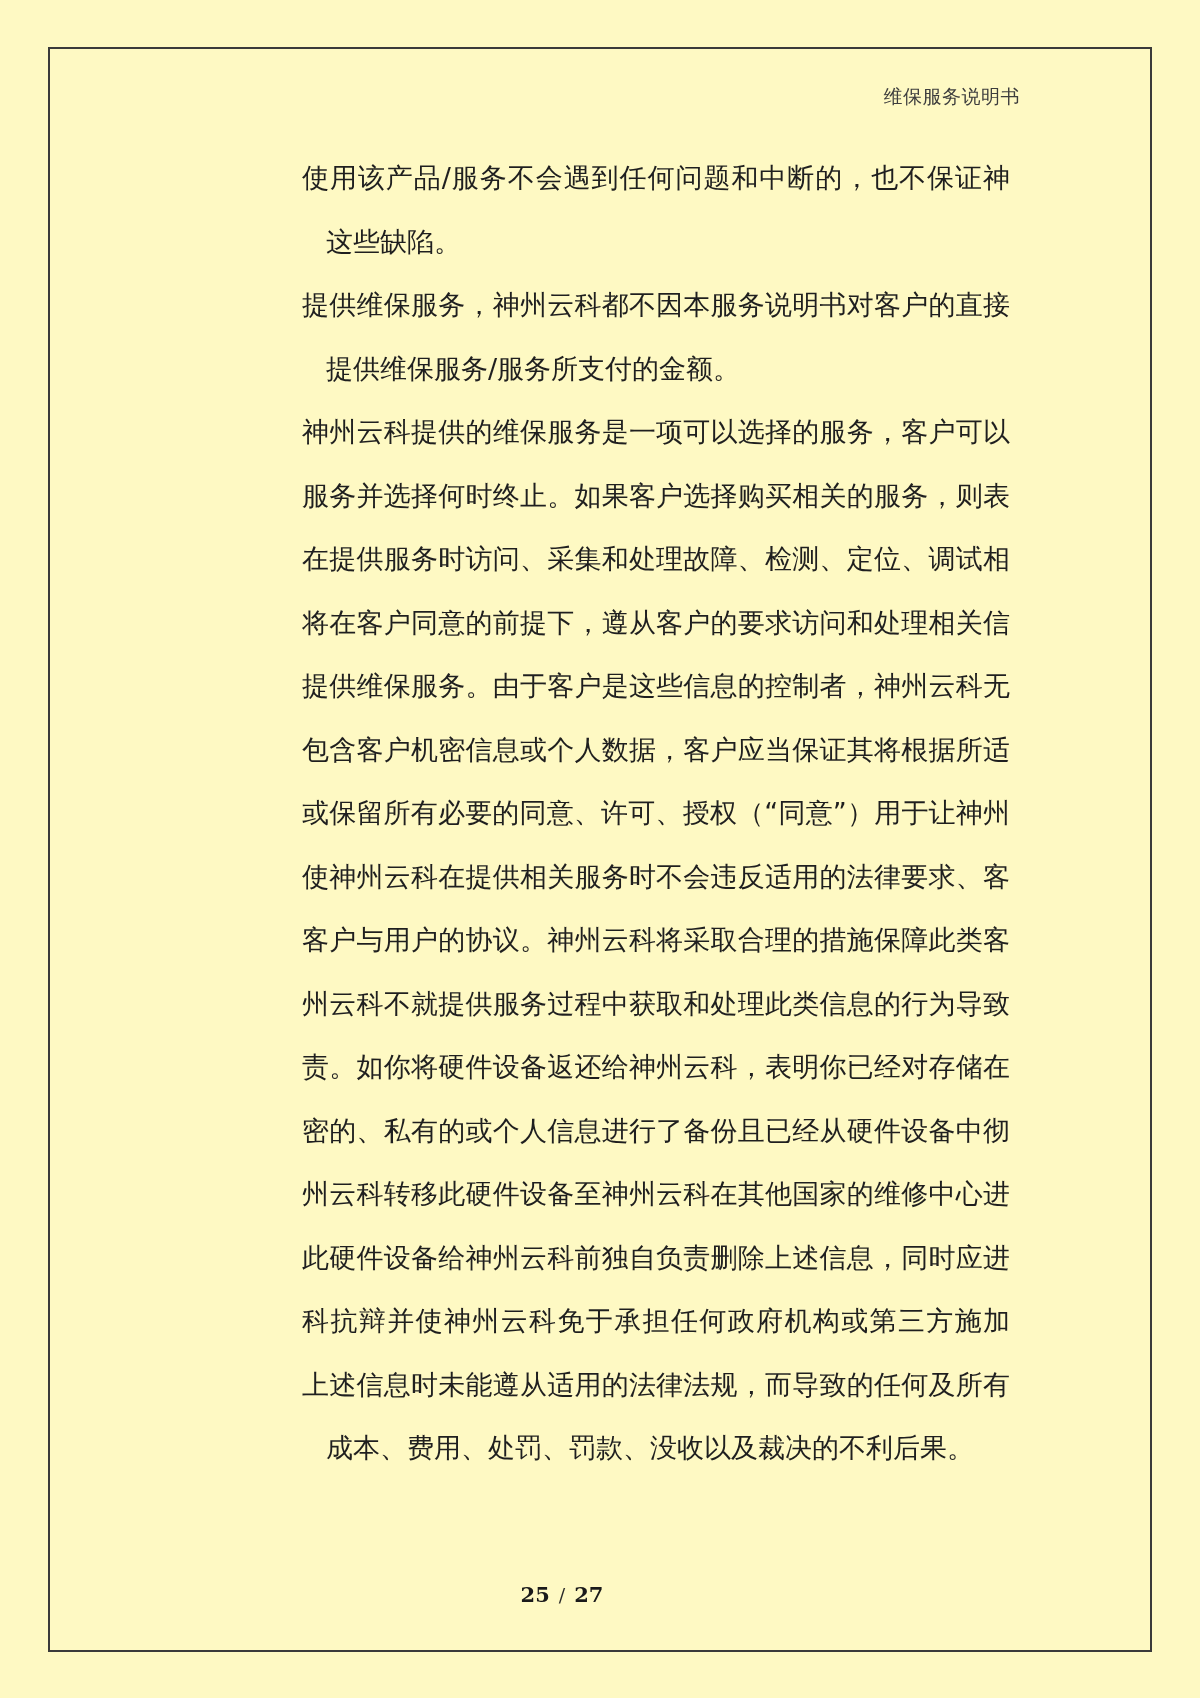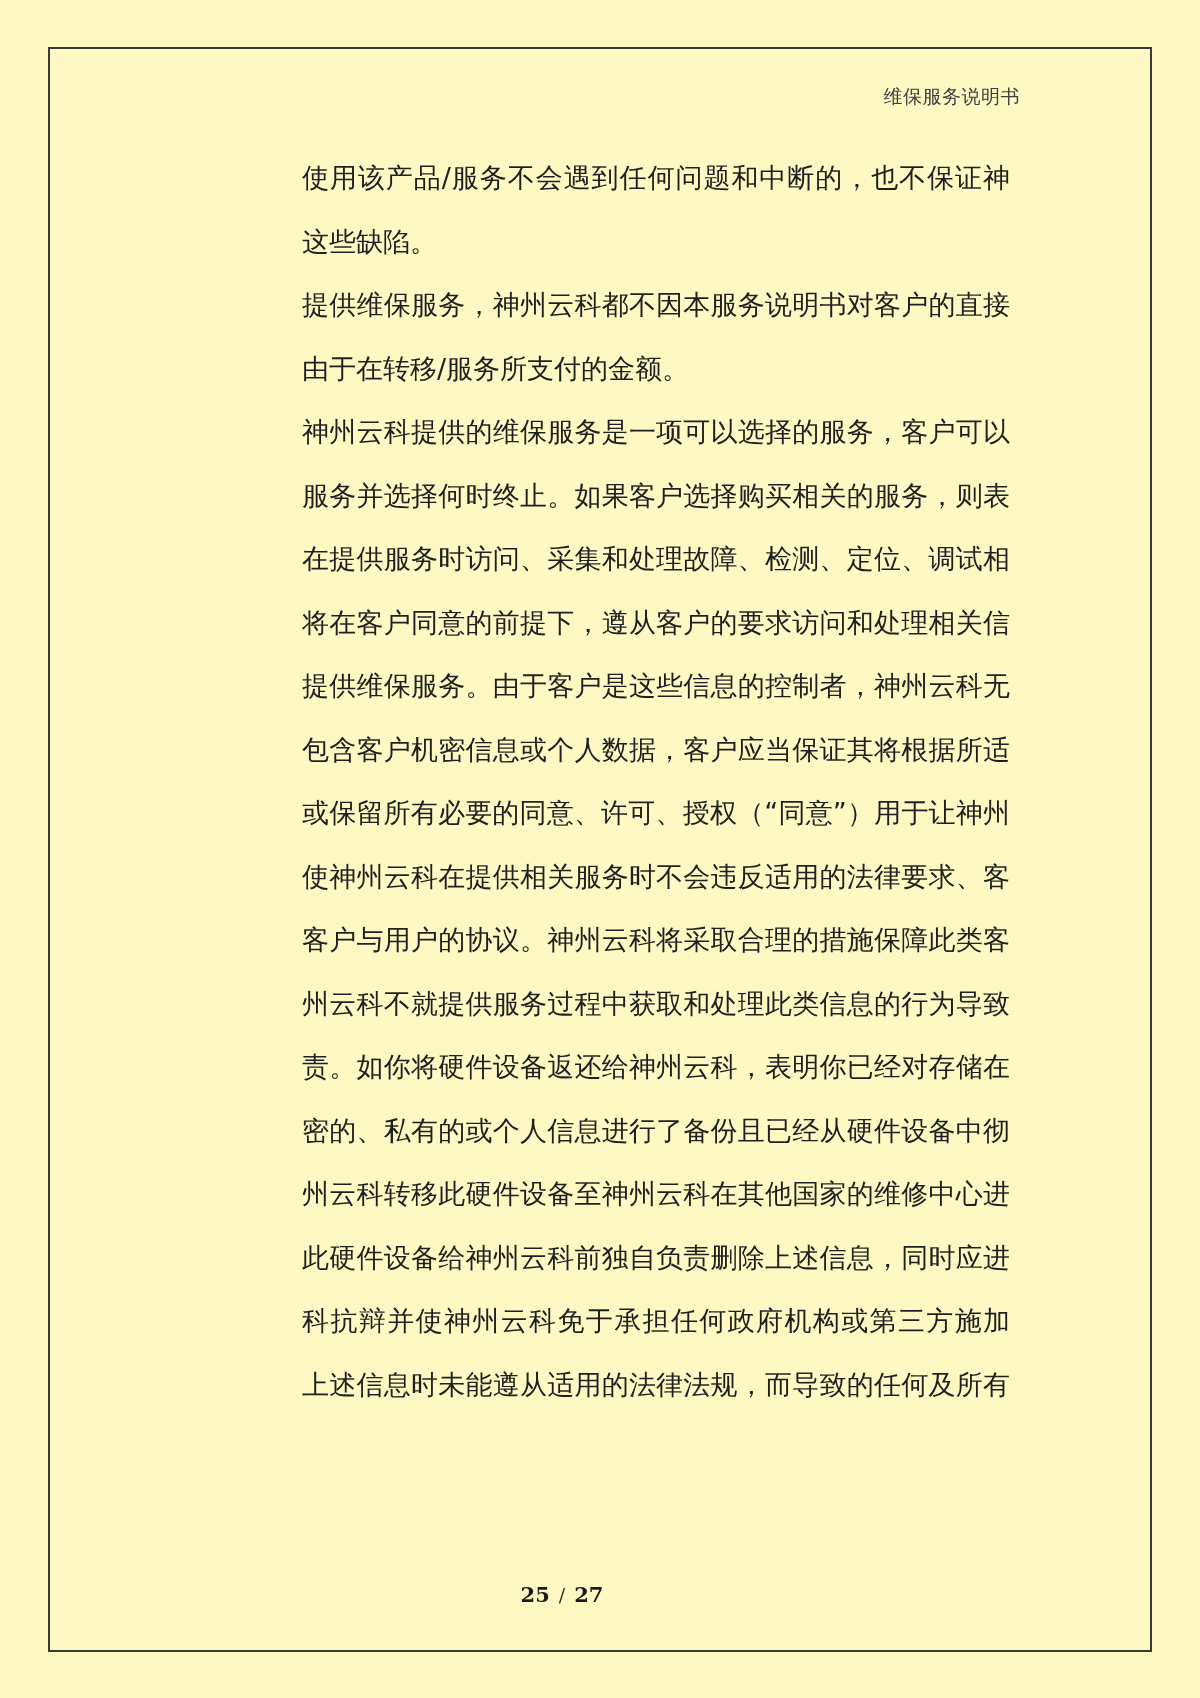--- a/index.html
+++ b/index.html
@@ -37,21 +37,21 @@
   }
   .line {
     position: relative;
     height: 63.5px;
     line-height: 63.5px;
     font-size: 27px;
     overflow: hidden;
     white-space: normal;
   }
   .line.jl { text-align: justify; text-align-last: justify; }
-  .line.pl { text-align: left; }
+  .line.pl { text-align: left; margin-left: 24px; }
   .footer {
     position: absolute;
     left: 48px;
     top: 1582px;
     width: 1028px;
     text-align: center;
     font-family: "DejaVu Serif", "Liberation Serif", serif;
     font-size: 21px;
     font-weight: bold;
     color: #1a1a1a;
@@ -69,36 +69,37 @@
 <div class="page">
 
   <div class="frame"></div>
 
   <div class="header">维保服务说明书</div>
 
   <div class="content">
     <div class="line jl"><span>使用该产品/服务不会遇到任何问题和中断的，也不保证神州云科能完全修复</span></div>
     <div class="line pl"><span>这些缺陷。</span></div>
     <div class="line jl"><span>提供维保服务，神州云科都不因本服务说明书对客户的直接或间接经济损失承</span></div>
-    <div class="line pl"><span>由于在转移/服务所支付的金额。</span></div>
+    <div class="line pl"><span>提供维保服务/服务所支付的金额。</span></div>
     <div class="line jl"><span>神州云科提供的维保服务是一项可以选择的服务，客户可以选择是否购买相关的</span></div>
     <div class="line jl"><span>服务并选择何时终止。如果客户选择购买相关的服务，则表示客户允许神州云科</span></div>
     <div class="line jl"><span>在提供服务时访问、采集和处理故障、检测、定位、调试相关的信息。神州云科</span></div>
     <div class="line jl"><span>将在客户同意的前提下，遵从客户的要求访问和处理相关信息，该信息将仅用于</span></div>
     <div class="line jl"><span>提供维保服务。由于客户是这些信息的控制者，神州云科无法确认此类信息是否</span></div>
     <div class="line jl"><span>包含客户机密信息或个人数据，客户应当保证其将根据所适用的法律要求，获得</span></div>
     <div class="line jl"><span>或保留所有必要的同意、许可、授权（“同意”）用于让神州云科提供此服务，</span></div>
     <div class="line jl"><span>使神州云科在提供相关服务时不会违反适用的法律要求、客户的隐私政策、或者</span></div>
     <div class="line jl"><span>客户与用户的协议。神州云科将采取合理的措施保障此类客户信息的安全，但神</span></div>
     <div class="line jl"><span>州云科不就提供服务过程中获取和处理此类信息的行为导致的直接或间接责任负</span></div>
     <div class="line jl"><span>责。如你将硬件设备返还给神州云科，表明你已经对存储在硬件设备中的任何保</span></div>
     <div class="line jl"><span>密的、私有的或个人信息进行了备份且已经从硬件设备中彻底删除，同时授权神</span></div>
     <div class="line jl"><span>州云科转移此硬件设备至神州云科在其他国家的维修中心进行维修。你应在交付</span></div>
     <div class="line jl"><span>此硬件设备给神州云科前独自负责删除上述信息，同时应进一步赔偿、为神州云</span></div>
     <div class="line jl"><span>科抗辩并使神州云科免于承担任何政府机构或第三方施加的，由于在转移、处置</span></div>
     <div class="line jl"><span>上述信息时未能遵从适用的法律法规，而导致的任何及所有索赔、责任、义务、</span></div>
+    <div class="line pl"><span>成本、费用、处罚、罚款、没收以及裁决的不利后果。</span></div>
   </div>
 
   <div class="footer">
     <span>25</span><span class="sep">/</span><span>27</span>
   </div>
 
 </div>
 
 </body></html>

